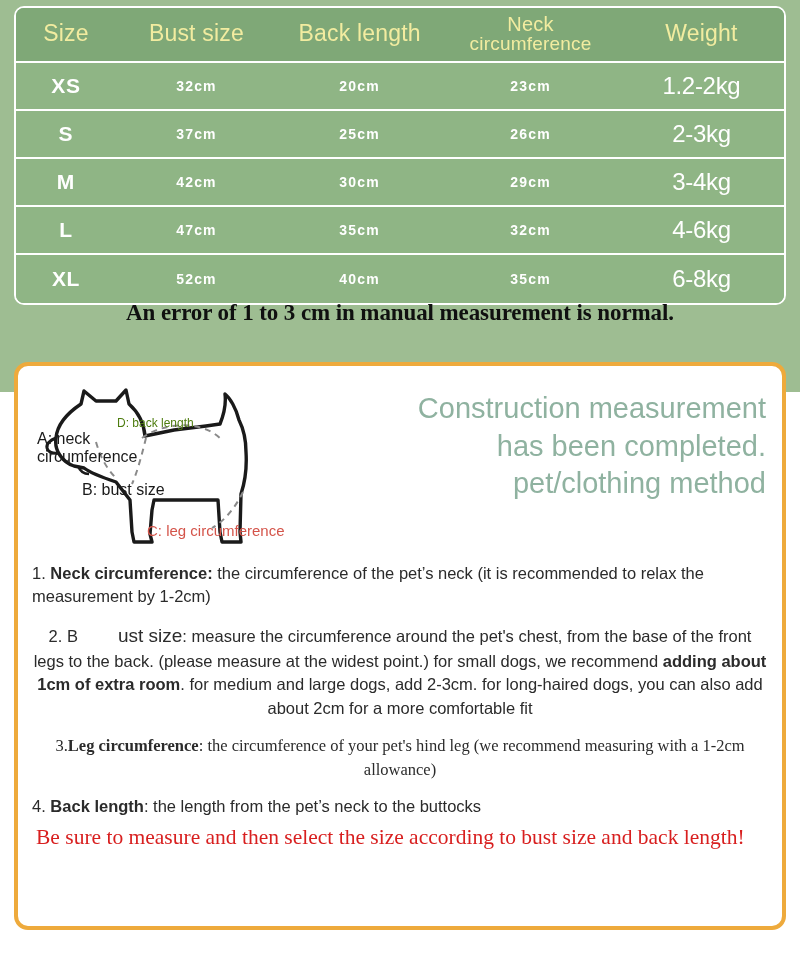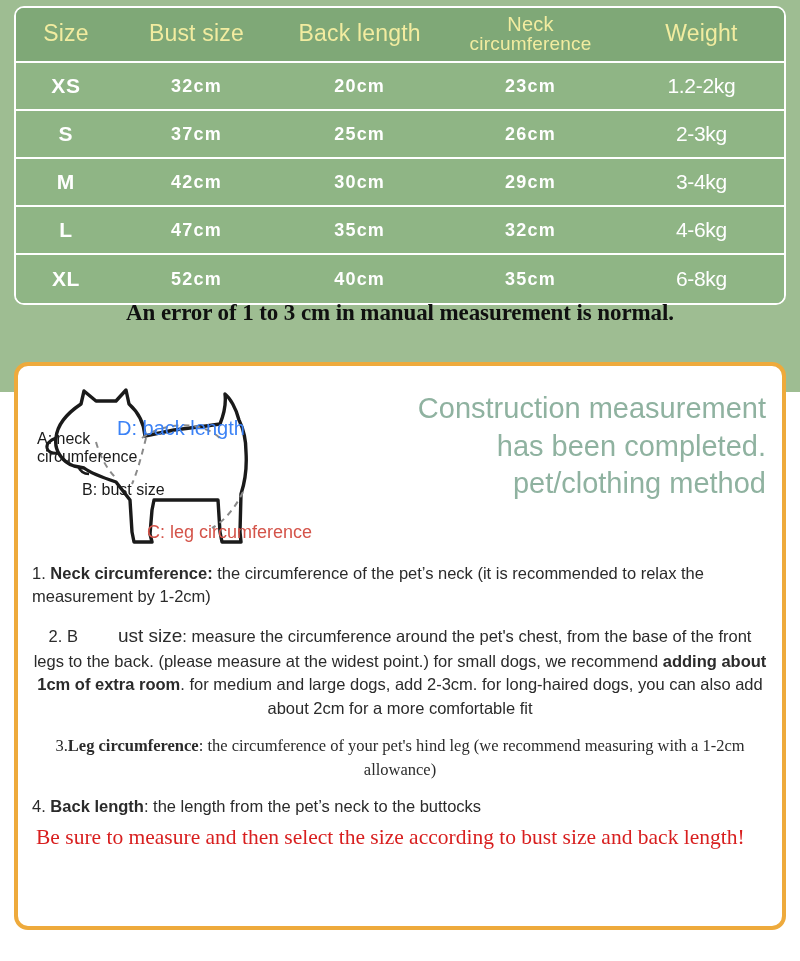--- a/index.html
+++ b/index.html
@@ -55,32 +55,32 @@
     letter-spacing: 0.2px;
   }
 
   .size-table tr.data-row td {
     background: #8fb585;
     color: #ffffff;
     text-align: center;
     height: 48px;
     vertical-align: middle;
     border-bottom: 2px solid #ffffff;
-    font-size: 18px;
+    font-size: 14px;
     font-weight: bold;
     letter-spacing: 1.2px;
   }
   .size-table tr.data-row:last-child td { border-bottom: none; }
 
   .size-table tr.data-row td.size-cell {
     font-size: 21px;
     letter-spacing: 0.6px;
   }
   .size-table tr.data-row td.weight-cell {
-    font-size: 21px;
+    font-size: 24px;
     font-weight: 400;
     letter-spacing: -0.3px;
     font-stretch: condensed;
   }
 
   .col-size   { width: 13.0%; }
   .col-bust   { width: 21.0%; }
   .col-back   { width: 21.5%; }
   .col-neck   { width: 23.0%; }
   .col-weight { width: 21.5%; }
@@ -142,26 +142,26 @@
     color: #1a1a1a;
     text-align: left;
   }
   .lbl-bust {
     left: 48px; top: 99px;
     font-size: 16px;
     color: #1a1a1a;
   }
   .lbl-back {
     left: 83px; top: 35px;
-    font-size: 20px;
-    color: #3b82f6;
+    font-size: 12px;
+    color: #4d7c0f;
   }
   .lbl-leg {
     left: 113px; top: 140px;
-    font-size: 18px;
+    font-size: 15px;
     color: #d4544a;
   }
 
   .card-heading {
     flex: 1;
     text-align: right;
     padding: 8px 8px 0 0;
     color: #8fb2a0;
     font-size: 29px;
     line-height: 1.30;

